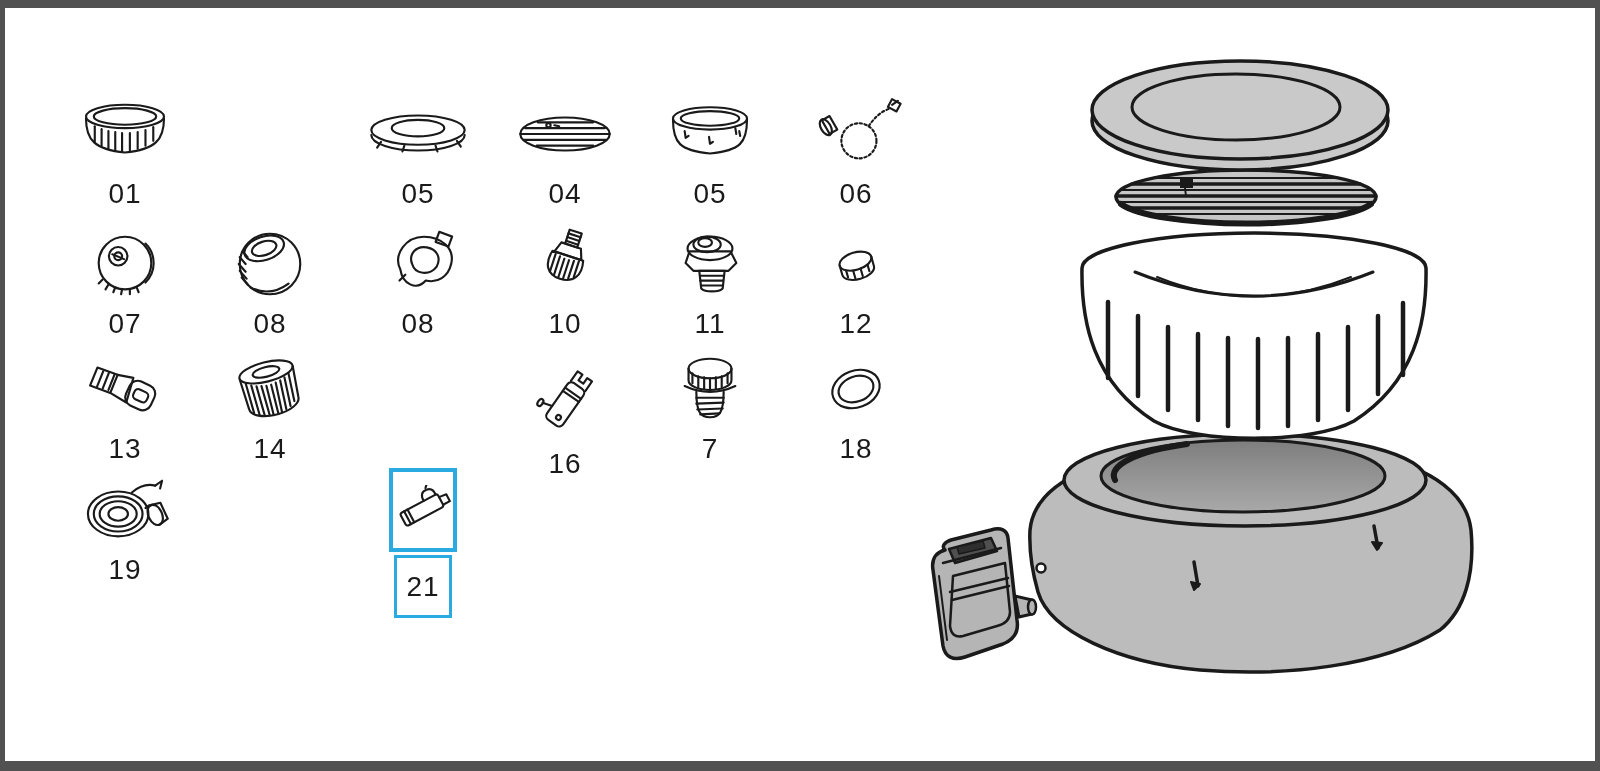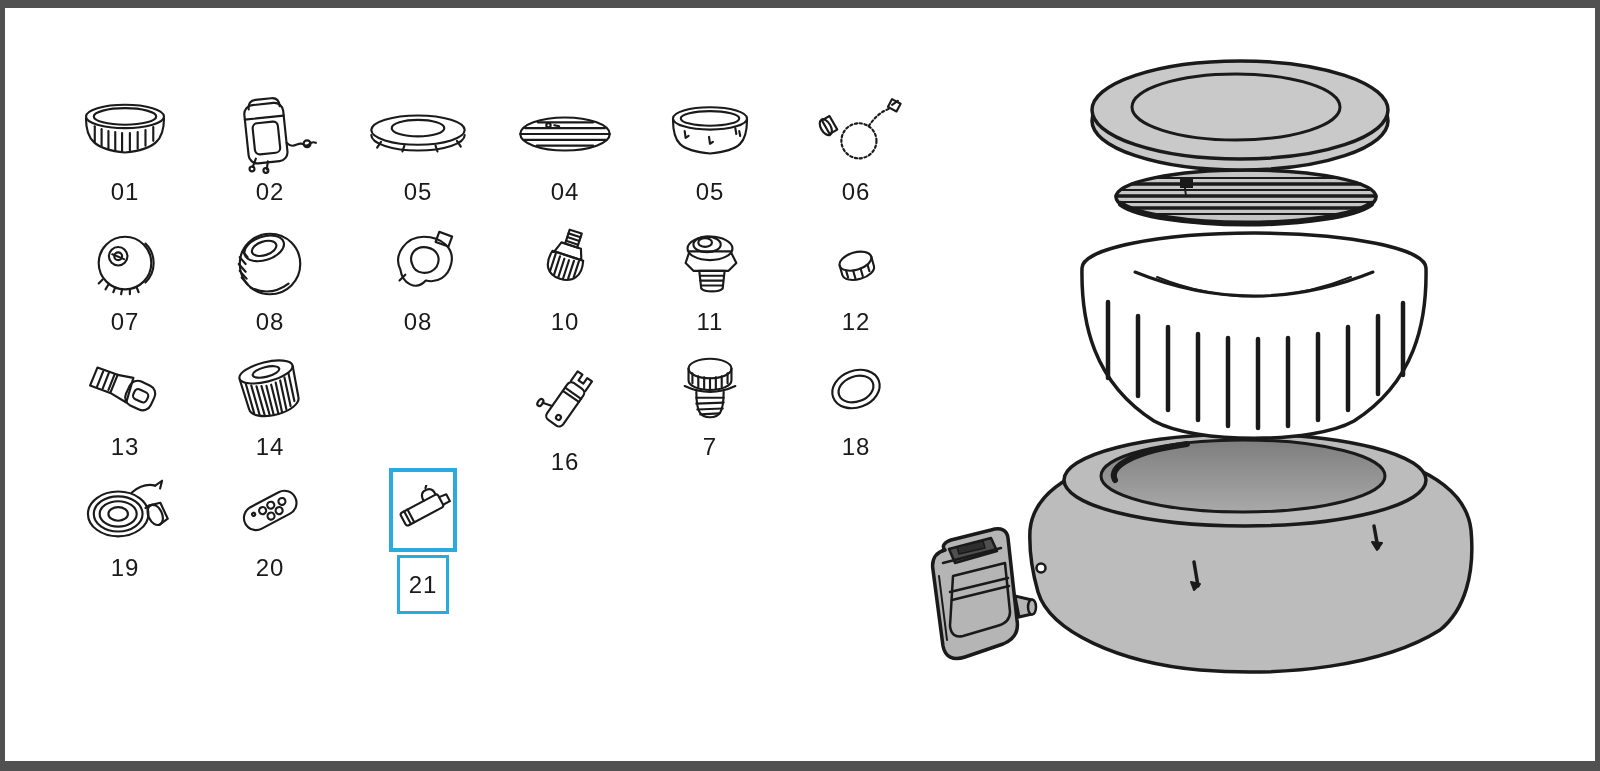--- a/index.html
+++ b/index.html
@@ -6,21 +6,21 @@
     --frame:#515151; --canvas:#ffffff; --line:#1a1a1a; --hl:#29abe2;
     --lid:#c9c9c9; --bladder:#c6c6c6; --tub:#bcbcbc; --pump:#b5b5b5;
   }
   *{box-sizing:border-box;margin:0;padding:0}
   html,body{width:1600px;height:771px;overflow:hidden;background:var(--frame);
     font-family:"Liberation Sans", sans-serif;}
   .canvas{position:absolute;left:5px;top:8px;right:5px;bottom:10px;background:var(--canvas);}
   .cell{position:absolute;width:130px;display:flex;flex-direction:column;align-items:center;}
   .iconwrap{height:84px;display:flex;align-items:center;justify-content:center;
     border:4px solid transparent;padding:2px;}
-  .num{margin-top:3px;font-size:24px;color:var(--line);letter-spacing:1px;line-height:1.05;}
+  .num{margin-top:3px;font-size:28px;color:var(--line);letter-spacing:1px;line-height:1.05;}
   .cell.hl .iconwrap{border-color:var(--hl);background:#fff;}
   .cell.hl .num{border:3px solid var(--hl);padding:14px 9px;}
   svg.pic path, svg.pic line, svg.pic ellipse, svg.pic circle, svg.pic rect, svg.pic polyline{
     stroke:var(--line); stroke-width:2.2; fill:none; stroke-linecap:round; stroke-linejoin:round;}
   svg.big path, svg.big line, svg.big ellipse, svg.big circle{
     stroke:var(--line); stroke-linecap:round; stroke-linejoin:round;}
 </style>
 </head>
 <body>
 
@@ -39,39 +39,20 @@
         <line x1="52" y1="39" x2="52" y2="58"></line>
           <line x1="60" y1="39" x2="60" y2="57"></line>
         <line x1="68" y1="38" x2="68" y2="55"></line>
           <line x1="76" y1="36" x2="76" y2="52"></line>
         <line x1="84" y1="33" x2="84" y2="47"></line>
       </svg>
     </div>
     <div class="num">01</div>
   </div>
 
-  <div class="cell" style="left:200px;top:84px">
-    <div class="iconwrap">
-      <svg class="pic" width="108" height="80" viewBox="0 0 110 82">
-        <g transform="rotate(-6 52 42)">
-          <path d="M36,14 Q36,5 44,5 L60,5 Q68,5 68,14"></path>
-          <rect x="31" y="10" width="40" height="60" rx="9" fill="#fff"></rect>
-          <path d="M31,24 L71,24"></path>
-          <rect x="38" y="29" width="26" height="32" rx="5" fill="#fff"></rect>
-          <path d="M38,65 l-4,8"></path>
-            <path d="M50,69 l-2,8"></path>
-          <circle cx="33" cy="75" r="2.5"></circle>
-            <circle cx="47" cy="78" r="2.5"></circle>
-        </g>
-        <path d="M72,50 C80,58 84,47 90,52 C95,56 95,47 102,50"></path>
-        <circle cx="93" cy="51" r="3.5"></circle>
-      </svg>
-    </div>
-    <div class="num">02</div>
-  </div>
 
   <div class="cell" style="left:348px;top:84px">
     <div class="iconwrap">
       <svg class="pic" width="118" height="72" viewBox="0 0 120 74">
         <path d="M12,38 A48 16 0 0 0 108,38"></path>
         <ellipse cx="60" cy="33" rx="48" ry="15" fill="#fff"></ellipse>
         <ellipse cx="60" cy="31" rx="27" ry="8.5"></ellipse>
         <path d="M22,45 l-4,6"></path>
           <path d="M46,49 l-2,6"></path>
           <path d="M78,49 l2,6"></path>
@@ -303,36 +284,20 @@
         <g transform="rotate(-25 80 45)">
             <ellipse cx="80" cy="45" rx="7" ry="11" fill="#fff"></ellipse>
         <path d="M80,34 L90,36 L90,54 L80,56"></path>
           </g>
         <path d="M70,38 Q74,34 79,35"></path>
       </svg>
     </div>
     <div class="num">19</div>
   </div>
 
-  <div class="cell" style="left:200px;top:460px">
-    <div class="iconwrap">
-      <svg class="pic" width="92" height="66" viewBox="0 0 94 68">
-        <g transform="rotate(-28 47 34)">
-          <rect x="18" y="22" width="58" height="25" rx="12.5" fill="#fff"></rect>
-          <circle cx="30" cy="30" r="1.6" fill="#1a1a1a"></circle>
-          <circle cx="40" cy="31" r="3.6"></circle>
-            <circle cx="50" cy="30" r="3.6"></circle>
-          <circle cx="45" cy="40" r="3.6"></circle>
-            <circle cx="55" cy="39" r="3.6"></circle>
-          <circle cx="62" cy="32" r="3.6"></circle>
-        </g>
-      </svg>
-    </div>
-    <div class="num">20</div>
-  </div>
 
   <div class="cell hl" style="left:353px;top:460px">
     <div class="iconwrap">
       <svg class="pic" width="56" height="50" viewBox="0 0 58 52">
         <g transform="rotate(-28 29 26)">
           <path d="M34,18 Q34,8 42,9 Q49,10 48,18" fill="#fff"></path>
           <path d="M42,7 l3,-3"></path>
           <rect x="6" y="18" width="44" height="15" rx="2.5" fill="#fff"></rect>
           <line x1="11" y1="18" x2="11" y2="33"></line>
             <line x1="15" y1="18" x2="15" y2="33"></line>

